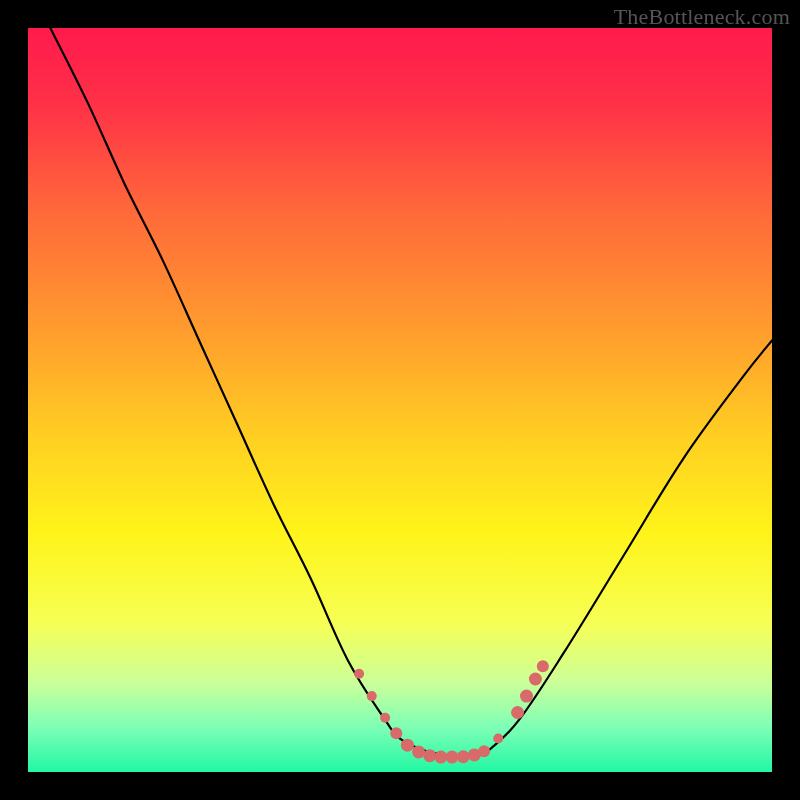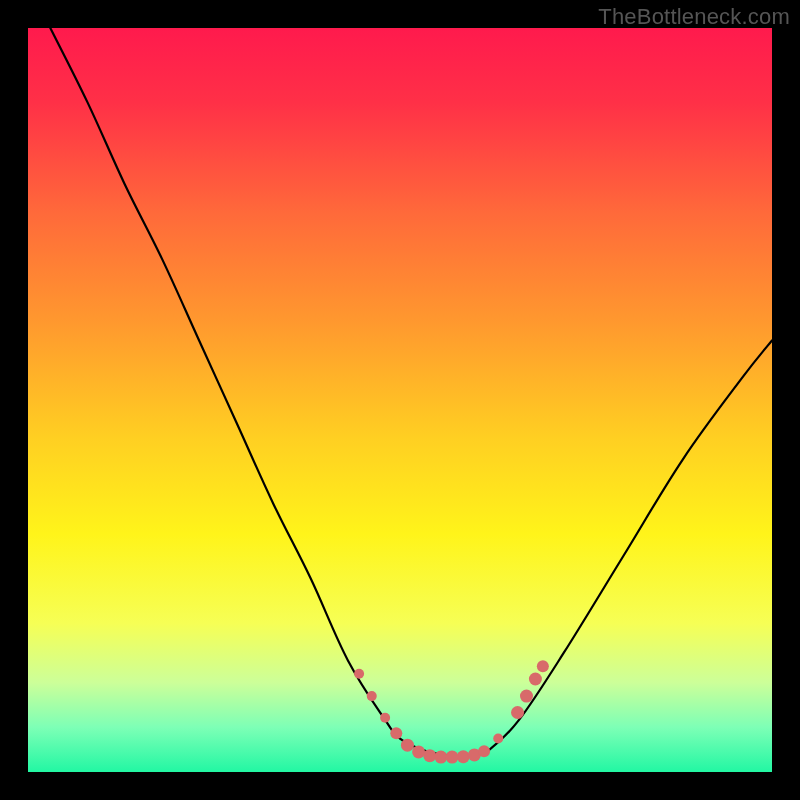--- a/index.html
+++ b/index.html
@@ -29,20 +29,21 @@
   }
   .watermark {
     position: absolute;
     top: 4px;
     right: 10px;
     font-size: 22px;
     font-weight: 500;
     color: #555;
     letter-spacing: 0.2px;
     user-select: none;
+    font-family: Liberation Serif, serif;
   }
   svg { display: block; }
 </style>
 </head>
 <body>
 
 <div class="frame">
   <div class="plot">
     <svg id="chart-svg" width="744" height="744" viewBox="0 0 744 744">
       <defs>

